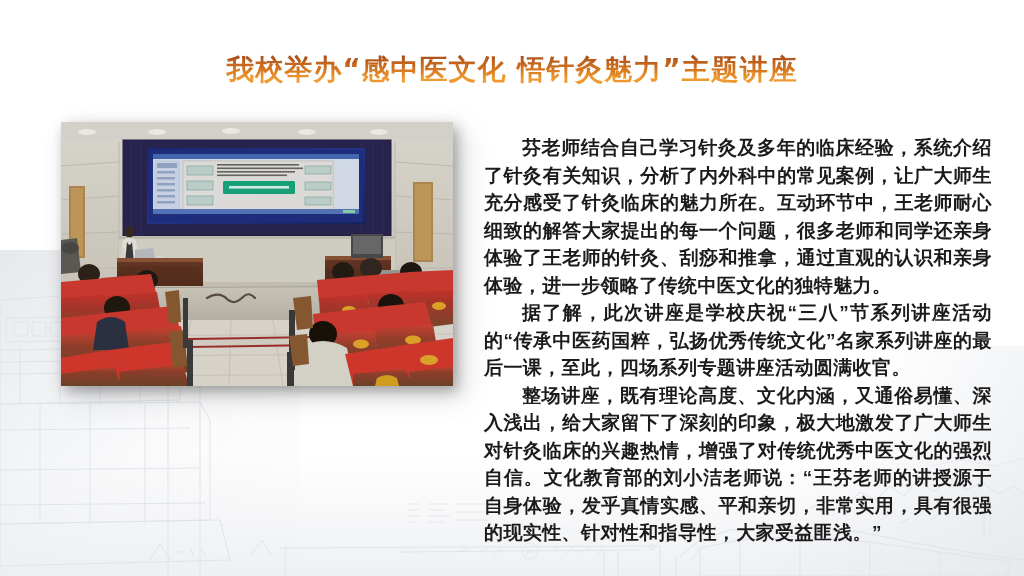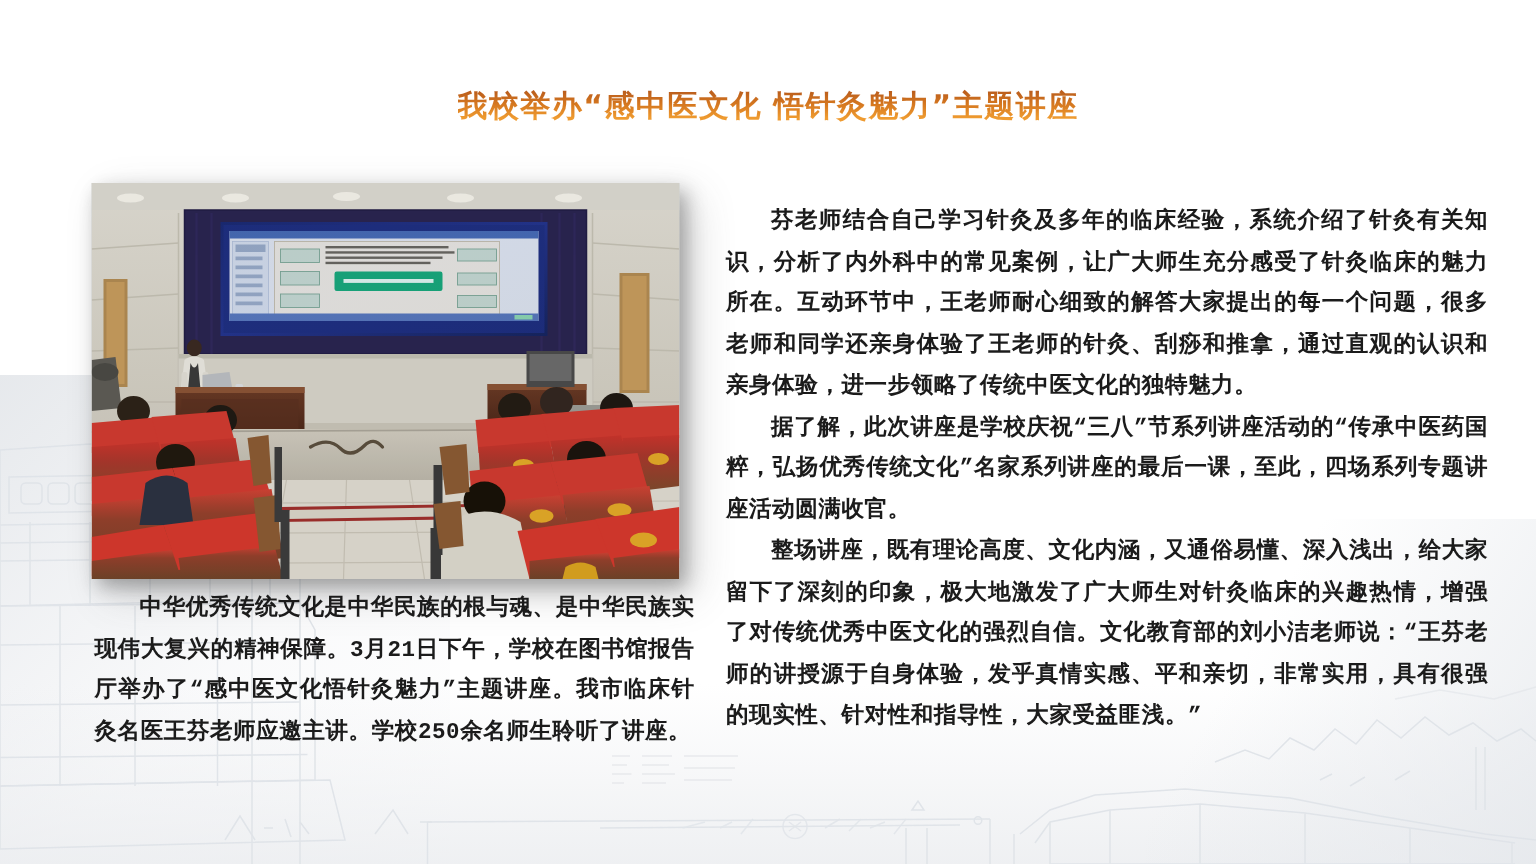--- a/index.html
+++ b/index.html
@@ -57,21 +57,21 @@
   #title-block {
     position: absolute;
     left: 0;
     top: 50px;
     width: 1024px;
     text-align: center;
   }
   #page-title {
     display: inline-block;
     font-family: "DejaVu Sans", "Liberation Sans", sans-serif;
-    font-size: 20px;
+    font-size: 28px;
     font-weight: bold;
     letter-spacing: 1px;
     line-height: 40px;
     background-image: linear-gradient(to bottom,
         #8d4418 0%,
         #b4571c 22%,
         #d4761f 48%,
         #ef9b30 72%,
         #e9902b 100%);
     -webkit-background-clip: text;
@@ -92,22 +92,22 @@
     box-shadow: 4px 5px 12px rgba(60,60,60,0.40), 10px 10px 26px rgba(80,80,80,0.22);
     overflow: hidden;
     background: #cfd2cf;
   }
   #photo-frame svg { display: block; width: 392px; height: 264px; }
 
   
   .body-col {
     position: absolute;
     color: #1b1b1b;
-    font-family: Liberation Mono, monospace;
-    font-size: 15px;
+    font-family: Liberation Sans, sans-serif;
+    font-size: 19px;
     line-height: 27.5px;
     letter-spacing: 0.4px;
     text-align: justify;
     text-justify: inter-character;
     font-weight: 600;
   }
   #left-col {
     left: 63px;
     top: 392px;
     width: 400px;
@@ -417,23 +417,20 @@
         <path d="M232 176 L250 174 L252 206 L236 208 Z" fill="#8a5a33"></path>
         <path d="M228 214 L246 212 L248 242 L232 244 Z" fill="#8a5a33"></path>
 
         <path d="M316 256 q10 -6 20 0 l2 8 h-24 z" fill="#d8a21f"></path>
       </g>
 
       <rect x="0" y="0" width="392" height="264" fill="#000000" opacity="0.03"></rect>
     </svg>
   </div>
 
-  <div id="left-col" class="body-col">
-    <p class="para">中华优秀传统文化是中华民族的根与魂、是中华民族实现伟大复兴的精神保障。3月21日下午，学校在图书馆报告厅举办了“感中医文化悟针灸魅力”主题讲座。我市临床针灸名医王芬老师应邀主讲。学校250余名师生聆听了讲座。</p>
-  </div>
 
   <div id="right-col" class="body-col">
     <p class="para">芬老师结合自己学习针灸及多年的临床经验，系统介绍了针灸有关知识，分析了内外科中的常见案例，让广大师生充分感受了针灸临床的魅力所在。互动环节中，王老师耐心细致的解答大家提出的每一个问题，很多老师和同学还亲身体验了王老师的针灸、刮痧和推拿，通过直观的认识和亲身体验，进一步领略了传统中医文化的独特魅力。</p>
     <p class="para">据了解，此次讲座是学校庆祝“三八”节系列讲座活动的“传承中医药国粹，弘扬优秀传统文化”名家系列讲座的最后一课，至此，四场系列专题讲座活动圆满收官。</p>
     <p class="para">整场讲座，既有理论高度、文化内涵，又通俗易懂、深入浅出，给大家留下了深刻的印象，极大地激发了广大师生对针灸临床的兴趣热情，增强了对传统优秀中医文化的强烈自信。文化教育部的刘小洁老师说：“王芬老师的讲授源于自身体验，发乎真情实感、平和亲切，非常实用，具有很强的现实性、针对性和指导性，大家受益匪浅。”</p>
   </div>
 
 </div>
 
 </body></html>

